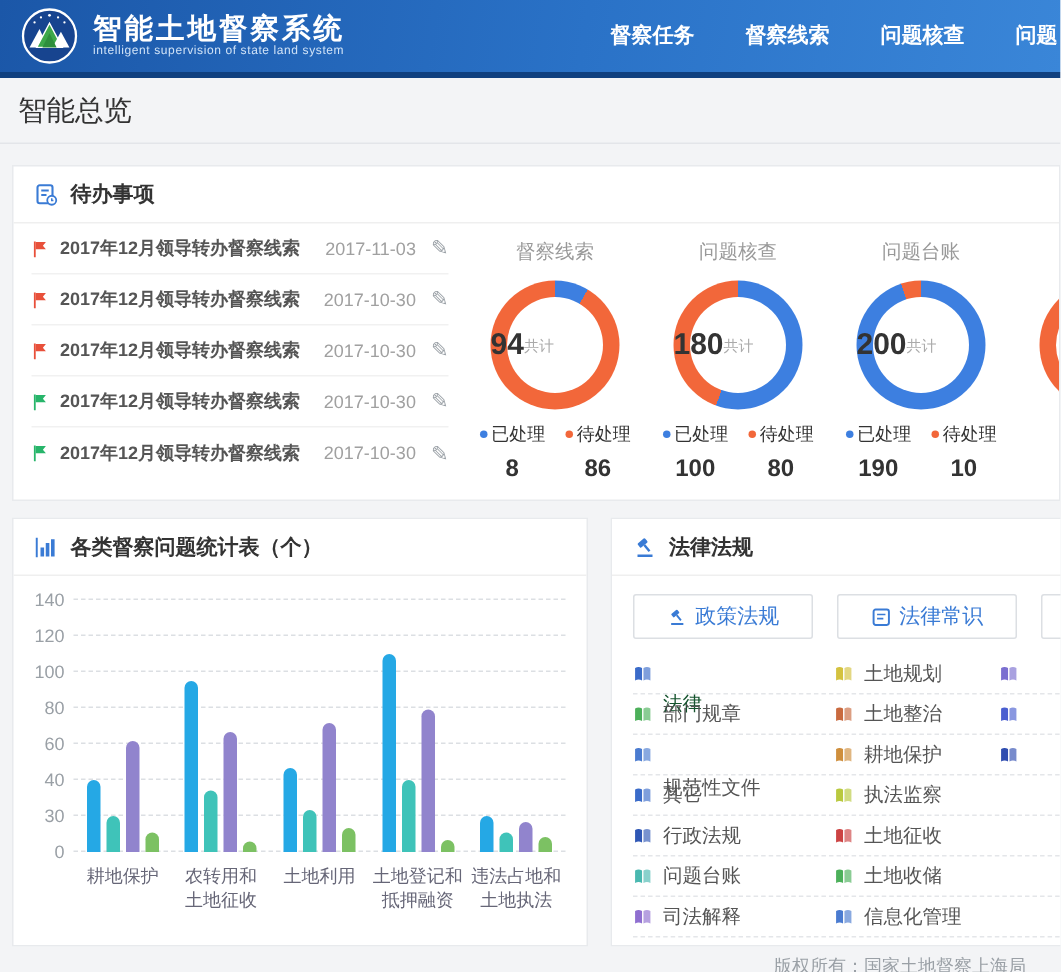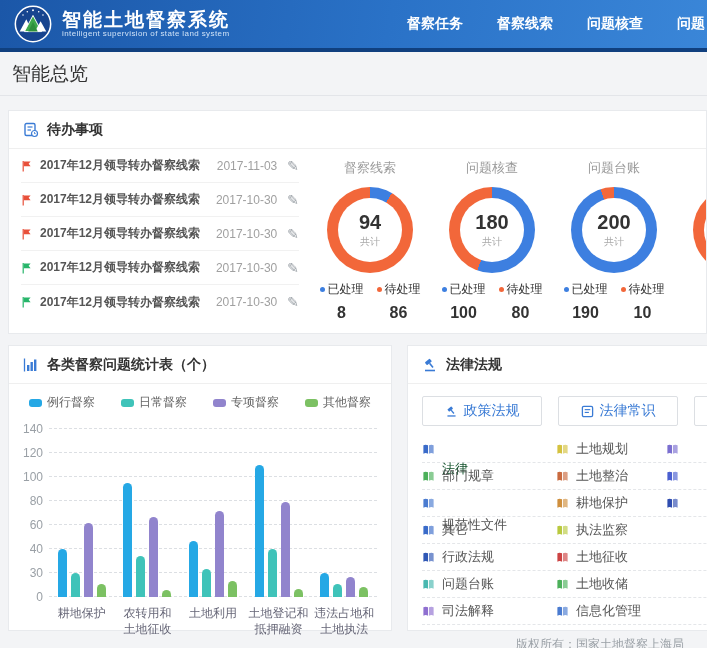--- a/index.html
+++ b/index.html
@@ -37,21 +37,21 @@
   .todo-title { font-size:12px; color:#555; font-weight:bold; flex:1; white-space:nowrap; overflow:hidden; }
   .todo-date { font-size:12px; color:#a0a0a0; margin:0 10px 0 6px; }
   .todo-edit { font-size:14px; color:#9aa0a6; cursor:pointer; }
 
   
   .donut-area { flex:1; display:flex; overflow:hidden; padding-top:10px; }
   .donut-block { width:122px; flex:0 0 auto; text-align:center; }
   .donut-title { font-size:13px; color:#999; }
   .donut { width:86px; height:86px; border-radius:50%; position:relative; margin:10px auto 8px; }
   .donut::after { content:""; position:absolute; inset:11px; background:#fff; border-radius:50%; }
-  .donut-center { position:absolute; inset:0; display:flex; flex-direction:column; align-items:center; justify-content:center; z-index:1; }
+  .donut-center { position:absolute; inset:0; display:flex; flex-direction:row; align-items:center; z-index:1; }
   .donut-total { font-size:20px; font-weight:bold; color:#333; }
   .donut-sub { font-size:10px; color:#aaa; margin-top:1px; }
   .donut-stats { display:flex; justify-content:space-around; padding:0 4px; }
   .stat-label { font-size:12px; color:#333; display:flex; align-items:center; gap:3px; justify-content:center; }
   .dot { width:5px; height:5px; border-radius:50%; display:inline-block; }
   .stat-val { font-size:16px; font-weight:bold; color:#333; margin-top:6px; }
 
   
   .card-bar { top:345px; left:8px; width:384px; height:286px; }
   .legend-row { display:flex; justify-content:center; gap:26px; padding:10px 0 2px; }
@@ -278,38 +278,20 @@
 
 <div class="card card-bar">
   <div class="card-header">
     <svg class="hdr-icon" viewBox="0 0 16 16">
       <path d="M1.5 1.5 v13" stroke="currentColor" stroke-width="1.3" fill="none"></path>
       <rect x="4" y="8" width="2.4" height="6" fill="currentColor"></rect>
       <rect x="7.5" y="5" width="2.4" height="9" fill="currentColor"></rect>
       <rect x="11" y="2.5" width="2.4" height="11.5" fill="currentColor"></rect>
     </svg>
     <span>各类督察问题统计表（个）</span>
-  </div>
-  <div class="legend-row">
-    <div class="legend-item">
-        <span class="legend-marker" style="background: rgb(37, 168, 229);"></span>
-        <span>例行督察</span>
-      </div>
-    <div class="legend-item">
-        <span class="legend-marker" style="background: rgb(63, 195, 185);"></span>
-        <span>日常督察</span>
-      </div>
-    <div class="legend-item">
-        <span class="legend-marker" style="background: rgb(145, 132, 205);"></span>
-        <span>专项督察</span>
-      </div>
-    <div class="legend-item">
-        <span class="legend-marker" style="background: rgb(124, 193, 99);"></span>
-        <span>其他督察</span>
-      </div>
   </div>
   <div class="bar-plot">
       <div class="gridline" style="bottom: 0px;"></div>
       <div class="ytick" style="bottom: -7px;">0</div>
       <div class="gridline" style="bottom: 24px;"></div>
       <div class="ytick" style="bottom: 17px;">30</div>
       <div class="gridline" style="bottom: 48px;"></div>
       <div class="ytick" style="bottom: 41px;">40</div>
       <div class="gridline" style="bottom: 72px;"></div>
       <div class="ytick" style="bottom: 65px; margin-top: 44px;">60</div>

